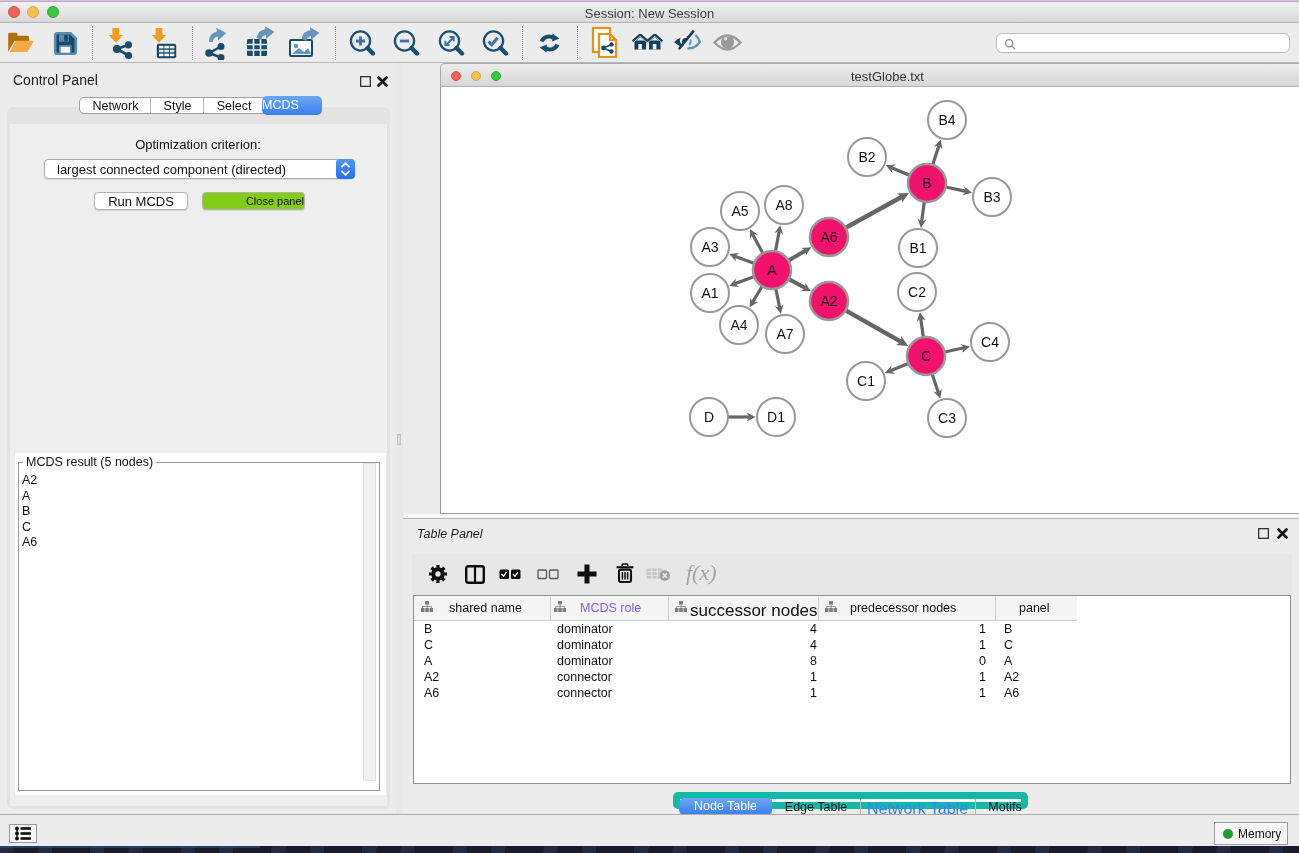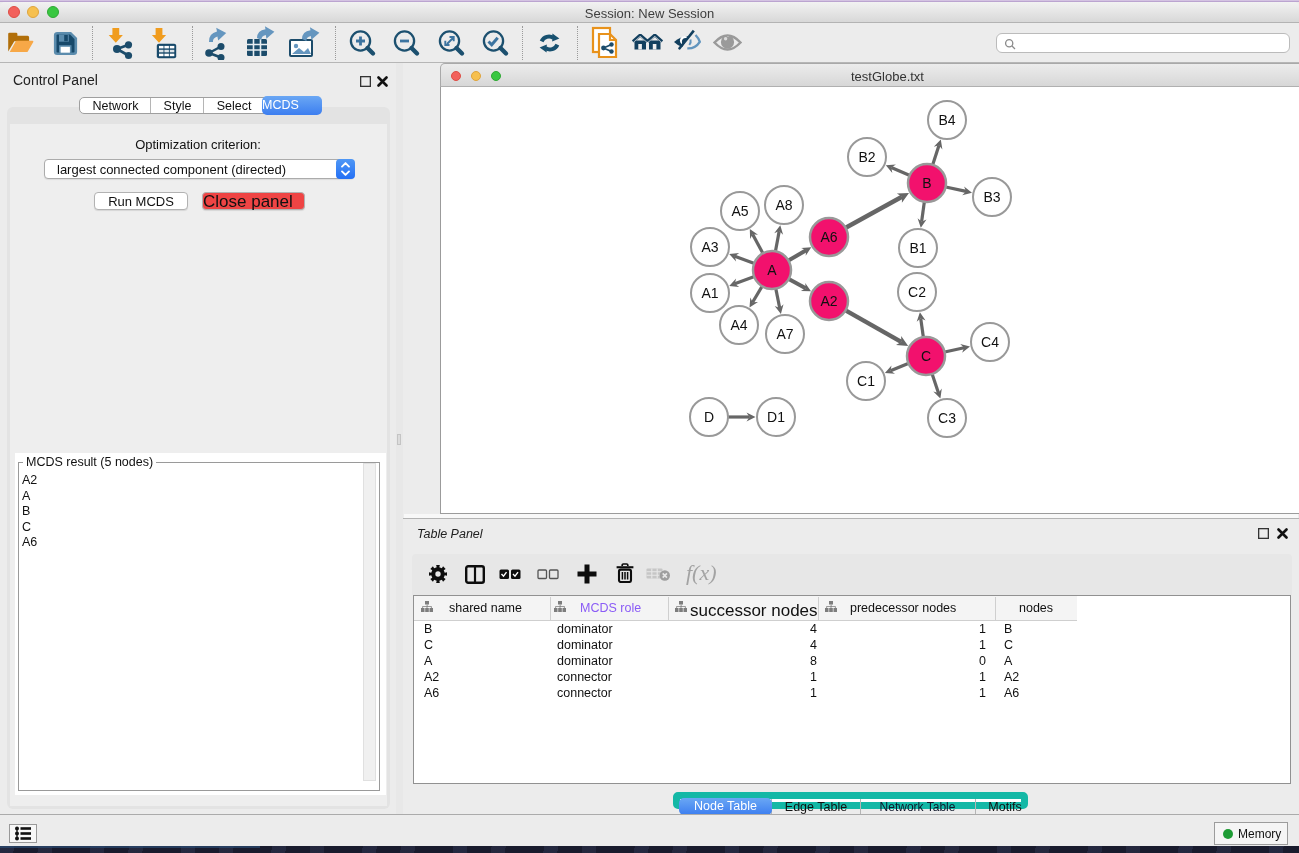--- a/index.html
+++ b/index.html
@@ -210,21 +210,21 @@
   <div class="abs" style="left:44px;top:96px;width:310px;height:20px;background:#fff;border:1px solid #ababab;border-radius:4px;box-shadow:0 1px 1px rgba(0,0,0,0.08);">
     <div class="abs" style="left:12px;top:2px;font-size:13px;color:#111;">largest connected component (directed)</div>
   </div>
   <div class="abs" style="left:336px;top:96px;width:19px;height:20px;background:linear-gradient(#4f97f5,#2470f5);border-radius:4px;">
     <svg width="19" height="20" viewBox="0 0 19 20">
         <path d="M6 7.6 L9.5 4.1 L13 7.6 M6 12.4 L9.5 15.9 L13 12.4" stroke="#fff" stroke-width="1.9" fill="none" stroke-linecap="round" stroke-linejoin="round"></path>
       </svg>
   </div>
 
   <div class="abs" style="left:94px;top:129px;width:94px;height:18px;background:#fff;border:1px solid #b2b2b2;border-radius:4px;box-shadow:0 1px 1px rgba(0,0,0,0.1);font-size:13px;color:#111;text-align:center;line-height:17px;">Run MCDS</div>
-  <div class="abs" style="left:202px;top:129px;width:103px;height:18px;background:#ef4444;border:1px solid #b2b2b2;border-radius:4px;box-shadow:0 1px 1px rgba(0,0,0,0.1);font-size:17px;color:#111;text-align:left;line-height:17px;">Close panel</div>
+  <div class="abs" style="left:202px;top:129px;width:103px;height:18px;background:#84cc16;border:1px solid #b2b2b2;border-radius:4px;box-shadow:0 1px 1px rgba(0,0,0,0.1);font-size:11px;color:#111;text-align:right;line-height:17px;">Close panel</div>
 
   <div class="abs" style="left:15px;top:390px;width:371px;height:342px;background:#fff;">
     <div class="abs" style="left:3px;top:9px;width:362px;height:329px;border:1px solid #9a9a9a;"></div>
     <div class="abs" style="left:8px;top:2px;background:#fff;padding:0 3px;font-size:12.5px;color:#111;">MCDS result (5 nodes)</div>
     <div class="abs" style="left:7px;top:20px;font-size:12.5px;color:#111;line-height:15.5px;">A2<br>A<br>B<br>C<br>A6</div>
     <div class="abs" style="left:348px;top:10px;width:13px;height:318px;background:#f0f0f0;border:1px solid #e0e0e0;"></div>
   </div>
 </div>
 
 <div class="abs" style="left:396px;top:63px;width:7px;height:751px;background:#e8e8e8;"></div>
@@ -376,30 +376,30 @@
 
     <div class="abs" style="left:0;top:0;width:663px;height:25px;background:#f4f4f4;border-bottom:1px solid #cfcfcf;"></div>
     <div class="abs" style="left:136px;top:1px;height:23px;border-left:1px solid #cfcfcf;"></div>
     <div class="abs" style="left:254px;top:1px;height:23px;border-left:1px solid #cfcfcf;"></div>
     <div class="abs" style="left:404px;top:1px;height:23px;border-left:1px solid #cfcfcf;"></div>
     <div class="abs" style="left:581px;top:1px;height:23px;border-left:1px solid #cfcfcf;"></div>
     <div class="abs" style="left:35px;top:5px;font-size:12.5px;color:#111;">shared name</div>
     <div class="abs" style="left:166px;top:5px;font-size:12.5px;color:#8b5cf6;">MCDS role</div>
     <div class="abs" style="left:276px;top:5px;font-size:17px;color:#111;">successor nodes</div>
     <div class="abs" style="left:436px;top:5px;font-size:12.5px;color:#111;">predecessor nodes</div>
-    <div class="abs" style="left:605px;top:5px;font-size:12.5px;color:#111;">nodes</div>
+    <div class="abs" style="left:605px;top:5px;font-size:12.5px;color:#111;">panel</div>
   </div>
 
   <div class="abs" style="left:270px;top:273px;width:355px;height:17px;background:#fff;border:7px solid #14b8a6;border-radius:5px;">
     <div class="abs" style="left:91px;top:0;height:15px;border-left:1px solid #b5b5b5;"></div>
     <div class="abs" style="left:180px;top:0;height:15px;border-left:1px solid #b5b5b5;"></div>
     <div class="abs" style="left:295px;top:0;height:15px;border-left:1px solid #b5b5b5;"></div>
     <div class="abs" style="left:-1px;top:-1px;width:93px;height:17px;background:linear-gradient(#6aa7f4,#3c7ef0);border-radius:5px;color:#fff;font-size:12.5px;text-align:center;line-height:17px;">Node Table</div>
     <div class="abs" style="left:92px;top:1px;width:88px;text-align:center;font-size:12.5px;color:#111;">Edge Table</div>
-    <div class="abs" style="left:180px;top:1px;width:115px;text-align:center;font-size:12px;color:#0f172a;">Network Table</div>
+    <div class="abs" style="left:180px;top:1px;width:115px;text-align:center;font-size:16px;color:#3b82f6;">Network Table</div>
     <div class="abs" style="left:295px;top:1px;width:60px;text-align:center;font-size:12.5px;color:#111;">Motifs</div>
   </div>
 </div>
 
 <div class="abs" style="left:403px;top:518px;width:896px;height:296px;pointer-events:none;">
   <div class="abs" style="left:10px;top:76px;width:878px;height:189px;">
     <svg class="abs" style="left:8px;top:7px" width="12" height="11" viewBox="0 0 12 11">
         <g fill="#7d7d7d">
           <rect x="4" y="0" width="4" height="3.5"></rect>
           <rect x="0" y="7" width="3.5" height="4"></rect>

